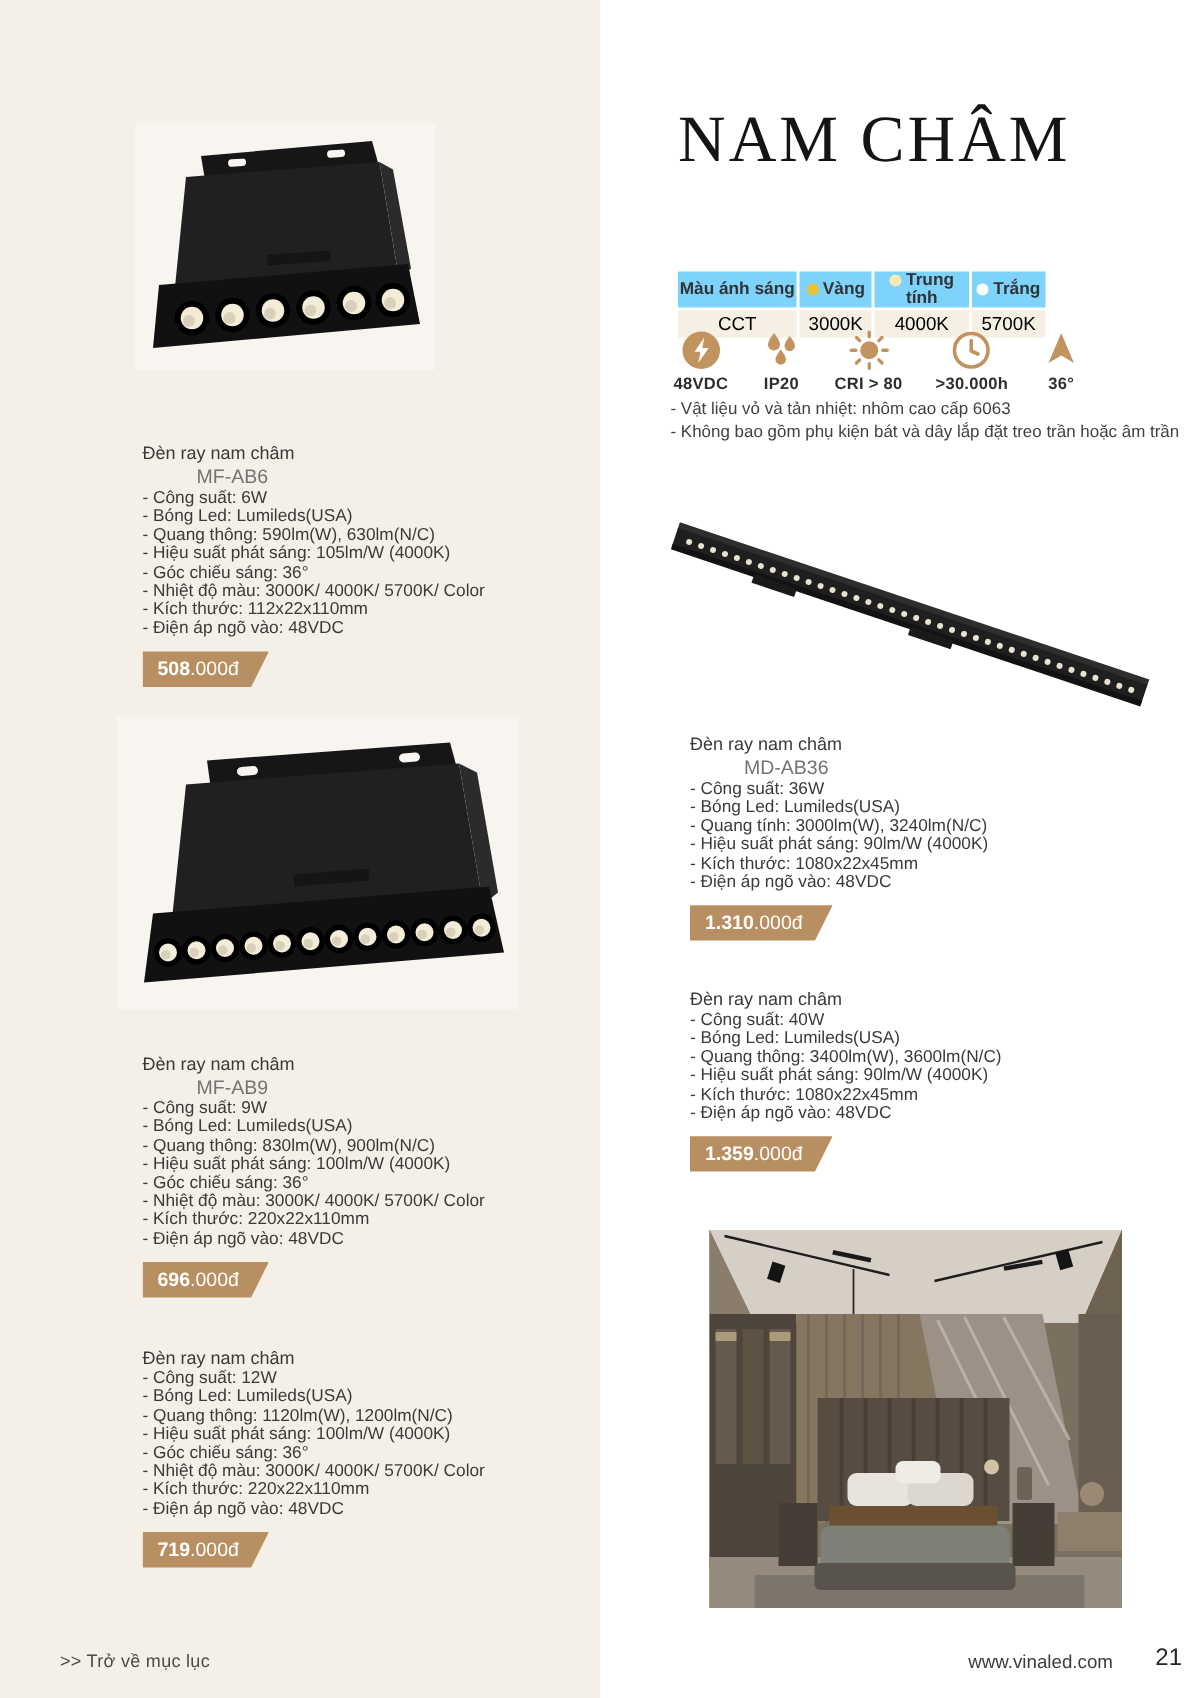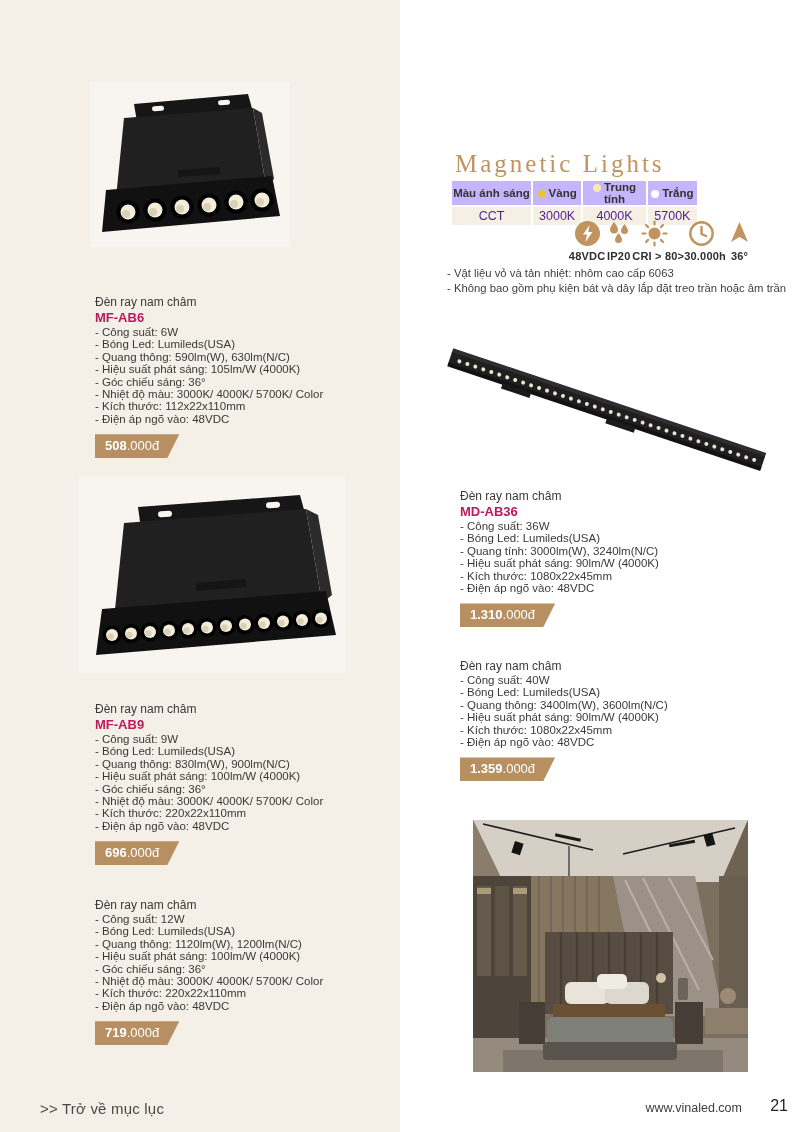--- a/index.html
+++ b/index.html
@@ -7,51 +7,51 @@
   #canvas { position:relative; width:800px; height:1132px; background:#ffffff; overflow:hidden; margin:0 auto; }
   #left-panel { position:absolute; left:0; top:0; width:400px; height:1132px; background:#f4efe7; }
 
   
   .page-title { position:absolute; left:452px; top:70px; font-family:"Liberation Serif", serif; font-size:44px; line-height:45px; letter-spacing:2px; color:#141414; font-weight:500; }
   .page-subtitle { position:absolute; left:455px; top:150px; font-family:"Liberation Serif", serif; font-size:25px; letter-spacing:3px; color:#c0935f; }
 
   
   .cct-table { position:absolute; left:450px; top:179px; width:249px; border-collapse:separate; border-spacing:2px; }
   .cct-table td { text-align:center; vertical-align:middle; }
-  .cct-head td { background:#c4b5fd; color:#333; font-weight:700; font-size:11.5px; height:19px; }
-  .cct-vals td { background:#f6f0e4; color:#4c1d95; font-size:12.5px; height:18px; }
+  .cct-head td { background:#7dd3fc; color:#333; font-weight:700; font-size:11.5px; height:19px; }
+  .cct-vals td { background:#f6f0e4; color:#000000; font-size:12.5px; height:18px; }
   .dot { display:inline-block; width:8px; height:8px; border-radius:50%; vertical-align:-1px; margin-right:3px; }
 
   
-  .features { position:absolute; left:449px; top:220px; width:272px; display:flex; justify-content:flex-end;margin-left:32px; }
+  .features { position:absolute; left:449px; top:220px; width:272px; display:flex; justify-content:space-between; }
   .feat { display:flex; flex-direction:column; align-items:center; }
   .feat svg { width:27px; height:27px; }
   .fl { margin-top:3px; font-size:11px; font-weight:700; color:#2e2e2e; letter-spacing:.2px; white-space:nowrap; }
 
   
   .notes { position:absolute; left:447px; top:266px; width:340px; font-size:11.3px; line-height:15px; color:#3f3f3f; }
 
   
   .prod { position:absolute; width:268px; }
   .prod-cat { font-size:12px; color:#3a3a3a; margin-bottom:1px;margin-top:10px; }
-  .prod-model { font-size:13px; font-weight:700; color:#be185d; margin-bottom:1px; }
+  .prod-model { font-size:13px; font-weight:400; color:#737373; margin-bottom:1px;margin-left:36px; }
   .spec-line { font-size:11.5px; line-height:12.4px; color:#3a3a3a; }
   .price-badge { display:inline-block; margin-top:9px; background:#b78f62; color:#ffffff; font-size:13px; padding:4px 20px 5px 10px; clip-path:polygon(0 0,100% 0,calc(100% - 12px) 100%,0 100%); }
   .price-badge .pb { font-weight:700; }
 
   
   .photo { position:absolute; }
   .photo svg { display:block; width:100%; height:100%; }
   #photo-mf-ab6 { left:90px; top:82px; width:200px; height:165px; background:#f8f5f0; }
   #photo-mf-ab9 { left:78px; top:477px; width:268px; height:196px; background:#f8f5f0; }
   #photo-md-ab36 { left:446px; top:318px; width:326px; height:164px; background:#ffffff; }
   #photo-bedroom { left:473px; top:820px; width:275px; height:252px; background:#6b6156; }
 
   
-  .footer-back { position:absolute; left:40px; top:1100px; font-size:15px; color:#4a4a4a; letter-spacing:.2px; cursor:pointer; }
+  .footer-back { position:absolute; left:40px; top:1100px; font-size:12px; color:#4a4a4a; letter-spacing:.2px; cursor:pointer; }
   .footer-site { position:absolute; right:58px; top:1101px; font-size:12.5px; color:#3d3d3d; }
   .footer-page { position:absolute; right:12px; top:1097px; font-size:16px; color:#262626; }
 </style>
 </head>
 <body>
 
 <div id="canvas">
   <div id="left-panel"></div>
 
   <div class="photo" id="photo-mf-ab6">
@@ -177,22 +177,22 @@
         <div class="spec-line">- Hiệu suất phát sáng: 100lm/W (4000K)</div>
         <div class="spec-line">- Góc chiếu sáng: 36°</div>
         <div class="spec-line">- Nhiệt độ màu: 3000K/ 4000K/ 5700K/ Color</div>
         <div class="spec-line">- Kích thước: 220x22x110mm</div>
         <div class="spec-line">- Điện áp ngõ vào: 48VDC</div>
       </div>
     <div class="price-badge"><span class="pb">719</span><span>.000đ</span></div>
   </div>
 
   <div class="page-title">
-  </div>
-  <div class="page-subtitle">Magnetic Lights</div>
+    <div>NAM CHÂM</div>
+  </div>
 
   <table class="cct-table">
     <tbody>
         <tr class="cct-head">
       <td style="width:86px">Màu ánh sáng</td>
       <td style="width:50px"><span class="dot" style="background: rgb(233, 195, 62);"></span><span>Vàng</span></td>
       <td style="width:66px"><span class="dot" style="background: rgb(247, 233, 176);"></span><span>Trung tính</span></td>
       <td style="width:51px"><span class="dot" style="background: rgb(255, 255, 255);"></span><span>Trắng</span></td>
     </tr>
     <tr class="cct-vals">

